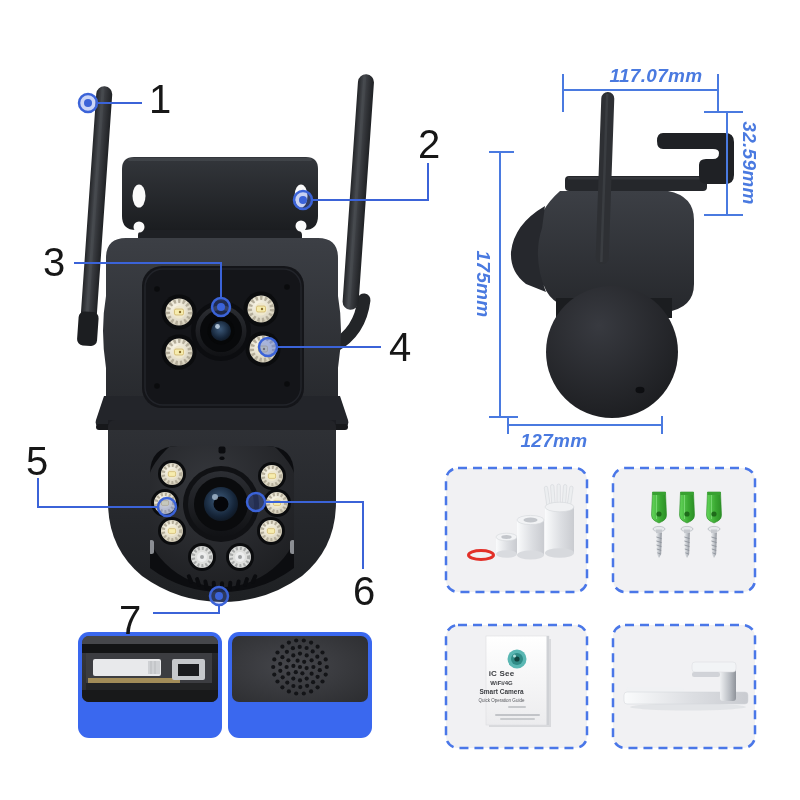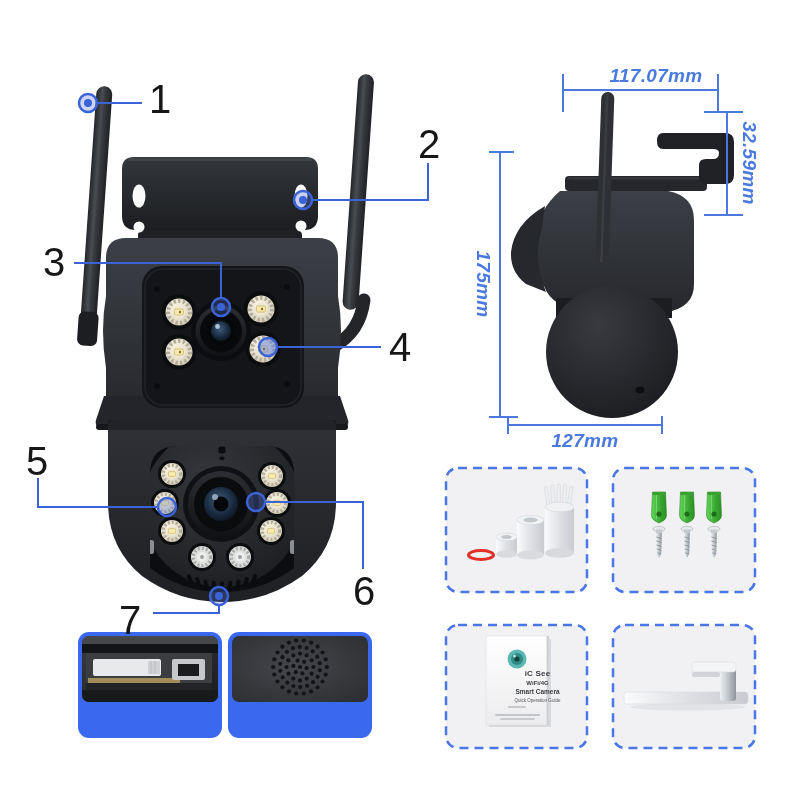--- a/index.html
+++ b/index.html
@@ -12,21 +12,21 @@
     position:absolute;transform:translate(-50%,-50%);
     font-size:40px;line-height:1;color:#171717;font-weight:400;
   }
   .dim-label{
     position:absolute;transform:translate(-50%,-50%);
     color:#4a7ae0;font-style:italic;font-weight:600;font-size:19px;
     white-space:nowrap;letter-spacing:.3px;
   }
   .dim-label.rot{transform:translate(-50%,-50%) rotate(90deg);}
   .manual-text{
-    position:absolute;left:506px;top:669px;width:63px;
+    position:absolute;left:470px;top:669px;width:63px;
     text-align:center;color:#3a3c40;line-height:1.25;
   }
   .m-brand{font-size:8px;font-weight:700;letter-spacing:.2px;}
   .m-sub1{font-size:6px;font-weight:700;margin-top:1px;}
   .m-sub2{font-size:6.5px;font-weight:700;}
   .m-guide{font-size:4.5px;margin-top:2px;color:#56585d;}
 </style>
 </head>
 <body>
 
@@ -483,20 +483,20 @@
 <div class="callout-num" style="left:429px;top:144px">2</div>
 <div class="callout-num" style="left:54px;top:262px">3</div>
 <div class="callout-num" style="left:400px;top:347px">4</div>
 <div class="callout-num" style="left:37px;top:461px">5</div>
 <div class="callout-num" style="left:364px;top:591px">6</div>
 <div class="callout-num" style="left:130px;top:620px">7</div>
 
 <div class="dim-label" style="left:656px;top:76px">117.07mm</div>
 <div class="dim-label rot" style="left:749px;top:163px">32.59mm</div>
 <div class="dim-label rot" style="left:483px;top:284px">175mm</div>
-<div class="dim-label" style="left:585px;top:441px">127mm</div>
+<div class="dim-label" style="left:554px;top:441px">127mm</div>
 
 <div class="manual-text">
   <div class="m-brand">iC See</div>
   <div class="m-sub1">WiFi/4G</div>
   <div class="m-sub2">Smart Camera</div>
   <div class="m-guide">Quick Operation Guide</div>
 </div>
 
 </body></html>

